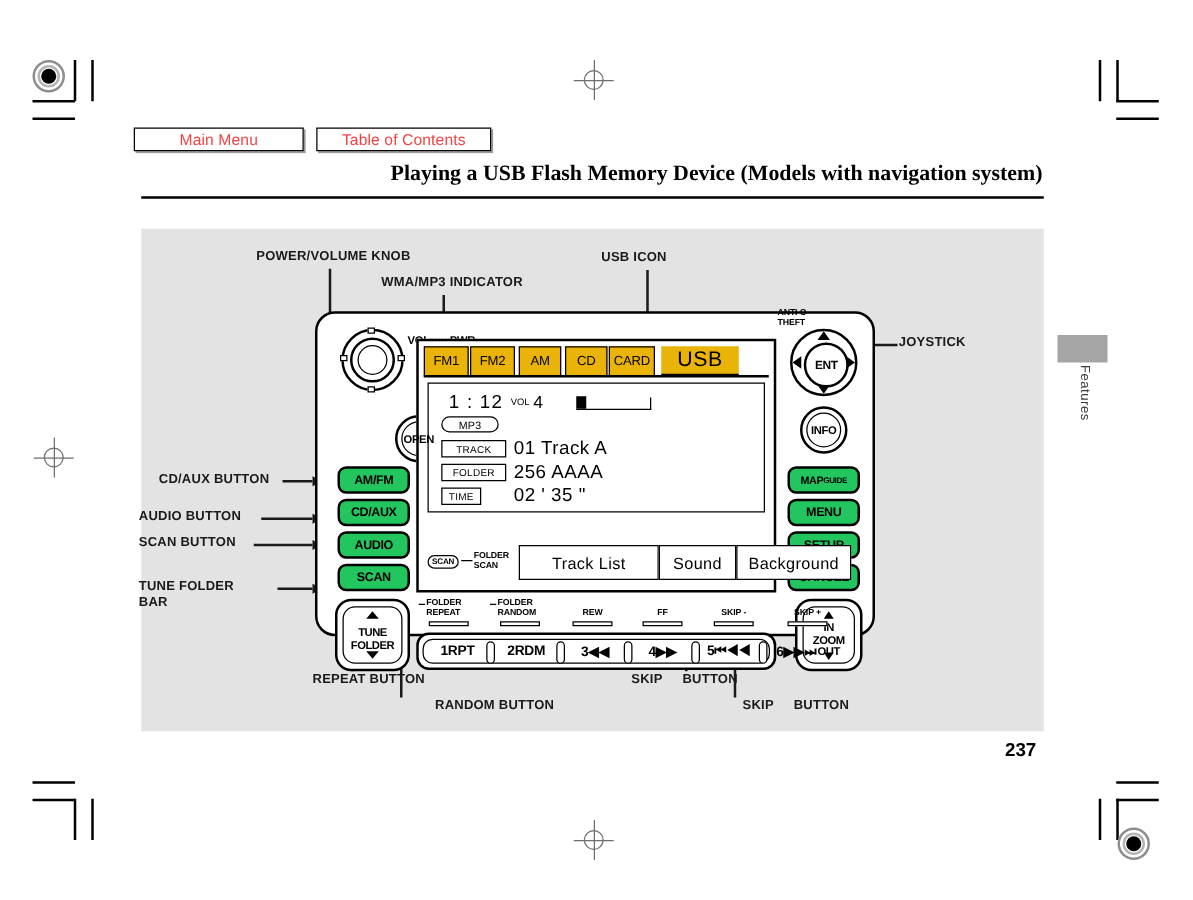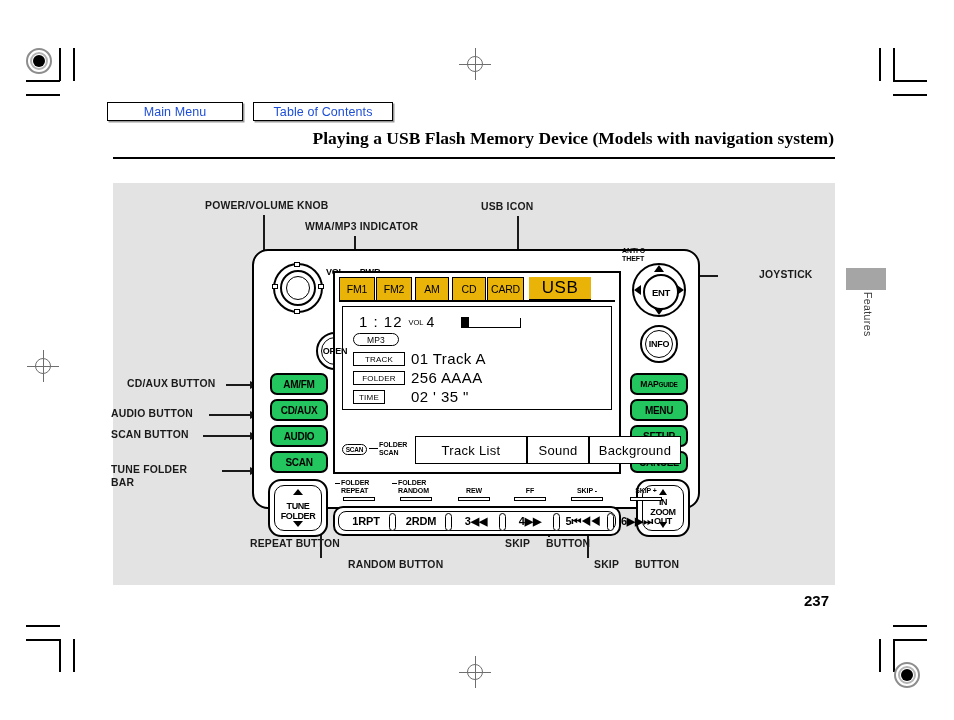--- a/index.html
+++ b/index.html
@@ -17,21 +17,21 @@
   .regmark .dot{position:absolute;inset:7px;border-radius:50%;background:#000;}
   .crosshair{position:absolute;}
   .crosshair .ch-circle{position:absolute;left:8px;top:8px;width:16px;height:16px;border-radius:50%;border:1px solid #6e6e6e;box-sizing:border-box;}
   .crosshair .ch-v{position:absolute;left:16px;top:0;width:1px;height:32px;background:#6e6e6e;}
   .crosshair .ch-h{position:absolute;left:0;top:16px;width:32px;height:1px;background:#6e6e6e;}
 
   
   .navbtn{
     position:absolute;box-sizing:border-box;background:#fff;
     display:flex;align-items:center;justify-content:center;
-    font-size:12.5px;color:#1d4ed8;letter-spacing:.1px;
+    font-size:12.5px;color:#ef4444;letter-spacing:.1px;
   }
   .navbtn.thin{border:1px solid #000;box-shadow:1.5px 1.5px 0 #9a9a9a;}
   .navbtn.thick{border:1.6px solid #000;box-shadow:1.5px 1.5px 0 #9a9a9a;}
 
   
   .page-title{
     position:absolute;right:120px;top:128px;
     font-family:"Liberation Serif", serif;font-weight:bold;font-size:17.5px;
     white-space:nowrap;color:#000;
   }
@@ -237,21 +237,21 @@
   <svg class="abs" style="left:236px;top:128px;" width="12" height="12">
       <polygon points="5.5,11 1.5,3 9.5,3" fill="#1a1a1a"></polygon>
     </svg>
 
   <div class="callout" style="left:368px;top:18px;">USB ICON</div>
   <div class="lead" style="left:404px;top:33px;width:1.6px;height:48px;"></div>
   <svg class="abs" style="left:399px;top:77px;" width="12" height="12">
       <polygon points="5.5,11 1.5,3 9.5,3" fill="#1a1a1a"></polygon>
     </svg>
 
-  <div class="callout" style="left:606px;top:86px;margin-left:40px;">JOYSTICK</div>
+  <div class="callout" style="left:606px;top:86px;">JOYSTICK</div>
   <div class="lead" style="left:573px;top:92px;width:32px;height:1.6px;"></div>
   <svg class="abs" style="left:562px;top:87px;" width="12" height="12">
       <polygon points="1,6 9,2 9,10" fill="#1a1a1a"></polygon>
     </svg>
 
   <div class="callout" style="left:14px;top:195px;">CD/AUX BUTTON</div>
   <div class="lead" style="left:113px;top:201px;width:24px;height:1.6px;"></div>
   <svg class="abs" style="left:134px;top:196px;" width="12" height="12">
       <polygon points="11,6 3,2 3,10" fill="#1a1a1a"></polygon>
     </svg>

